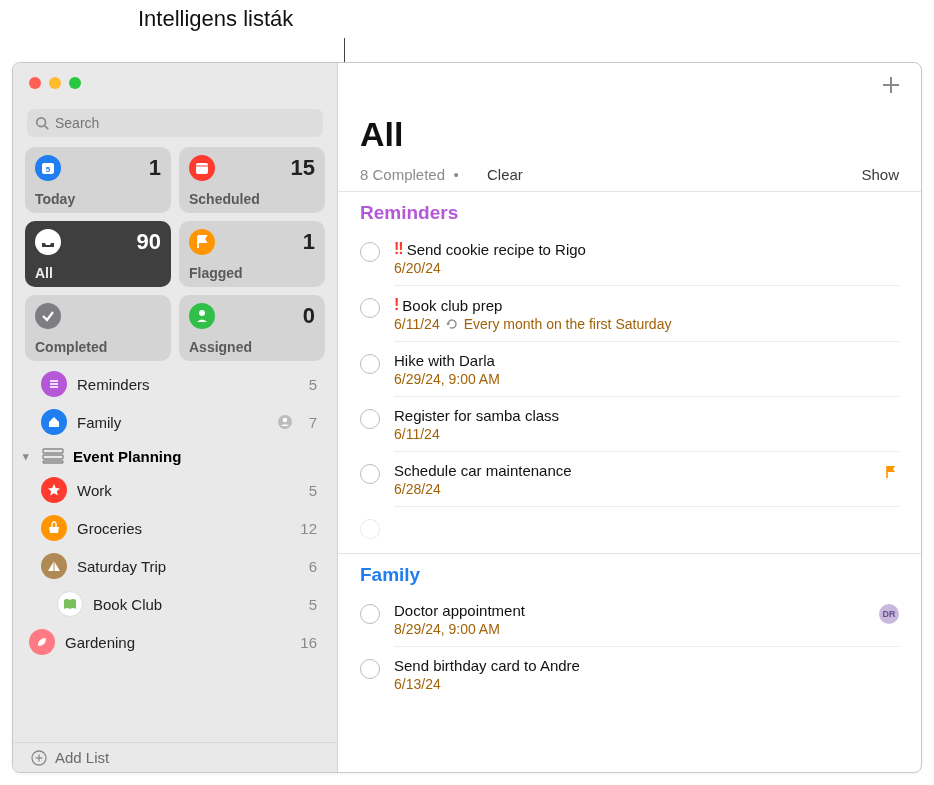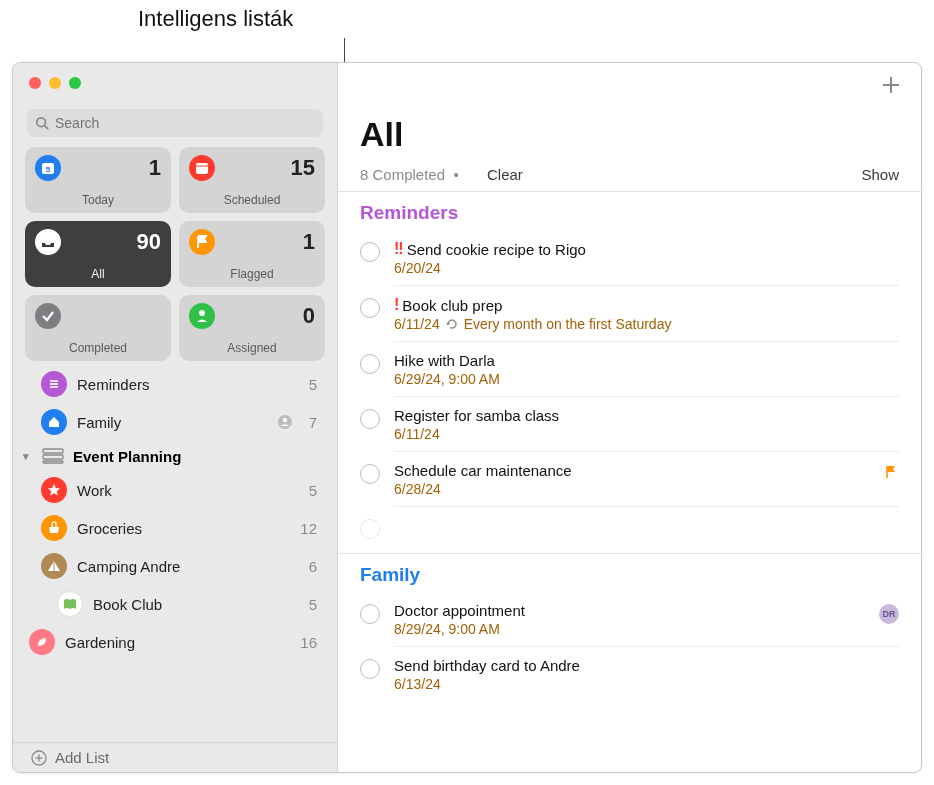--- a/index.html
+++ b/index.html
@@ -100,21 +100,21 @@
     cursor: pointer;
   }
   .tile.active { background: #3f3f3f; color: #fff; }
   .tile-top { display: flex; justify-content: space-between; align-items: flex-start; }
   .tile-icon {
     width: 26px; height: 26px; border-radius: 50%;
     display: flex; align-items: center; justify-content: center;
   }
   .tile-count { font-size: 22px; font-weight: 700; color: #222; }
   .tile.active .tile-count { color: #fff; }
-  .tile-label { font-size: 12px; color: #5a5a5a; font-weight: 400; text-align: center; }
+  .tile-label { font-size: 14px; color: #5a5a5a; font-weight: 700; }
   .tile.active .tile-label { color: #eee; }
 
   .lists-scroll {
     flex: 1;
     overflow-y: hidden;
     padding: 4px 0 0 0;
     position: relative;
   }
   .list-row {
     display: flex;
@@ -428,21 +428,21 @@
 
     <span class="li-count">12</span>
   </div>
           <div class="list-row" style="padding-left:28px">
     <div class="li-icon" style="background:#b08a54;">
               <svg width="14" height="14" viewBox="0 0 14 14">
                 <path d="M7 2 L13 12 L1 12 Z" fill="#fff"></path>
                 <path d="M7 2 L7 12" stroke="#b08a54" stroke-width="1"></path>
               </svg>
             </div>
-    <span class="li-name">Camping Andre</span>
+    <span class="li-name">Saturday Trip</span>
 
     <span class="li-count">6</span>
   </div>
           <div class="list-row" style="padding-left:44px">
     <div class="li-icon" style="background:#ffffff;border:1px solid #ddd;">
               <svg width="16" height="14" viewBox="0 0 16 14">
                 <path d="M2 3 Q5 1 8 3 L8 12 Q5 10 2 12 Z" fill="#7bbf5a"></path>
                 <path d="M8 3 Q11 1 14 3 L14 12 Q11 10 8 12 Z" fill="#7bbf5a"></path>
               </svg>
             </div>

